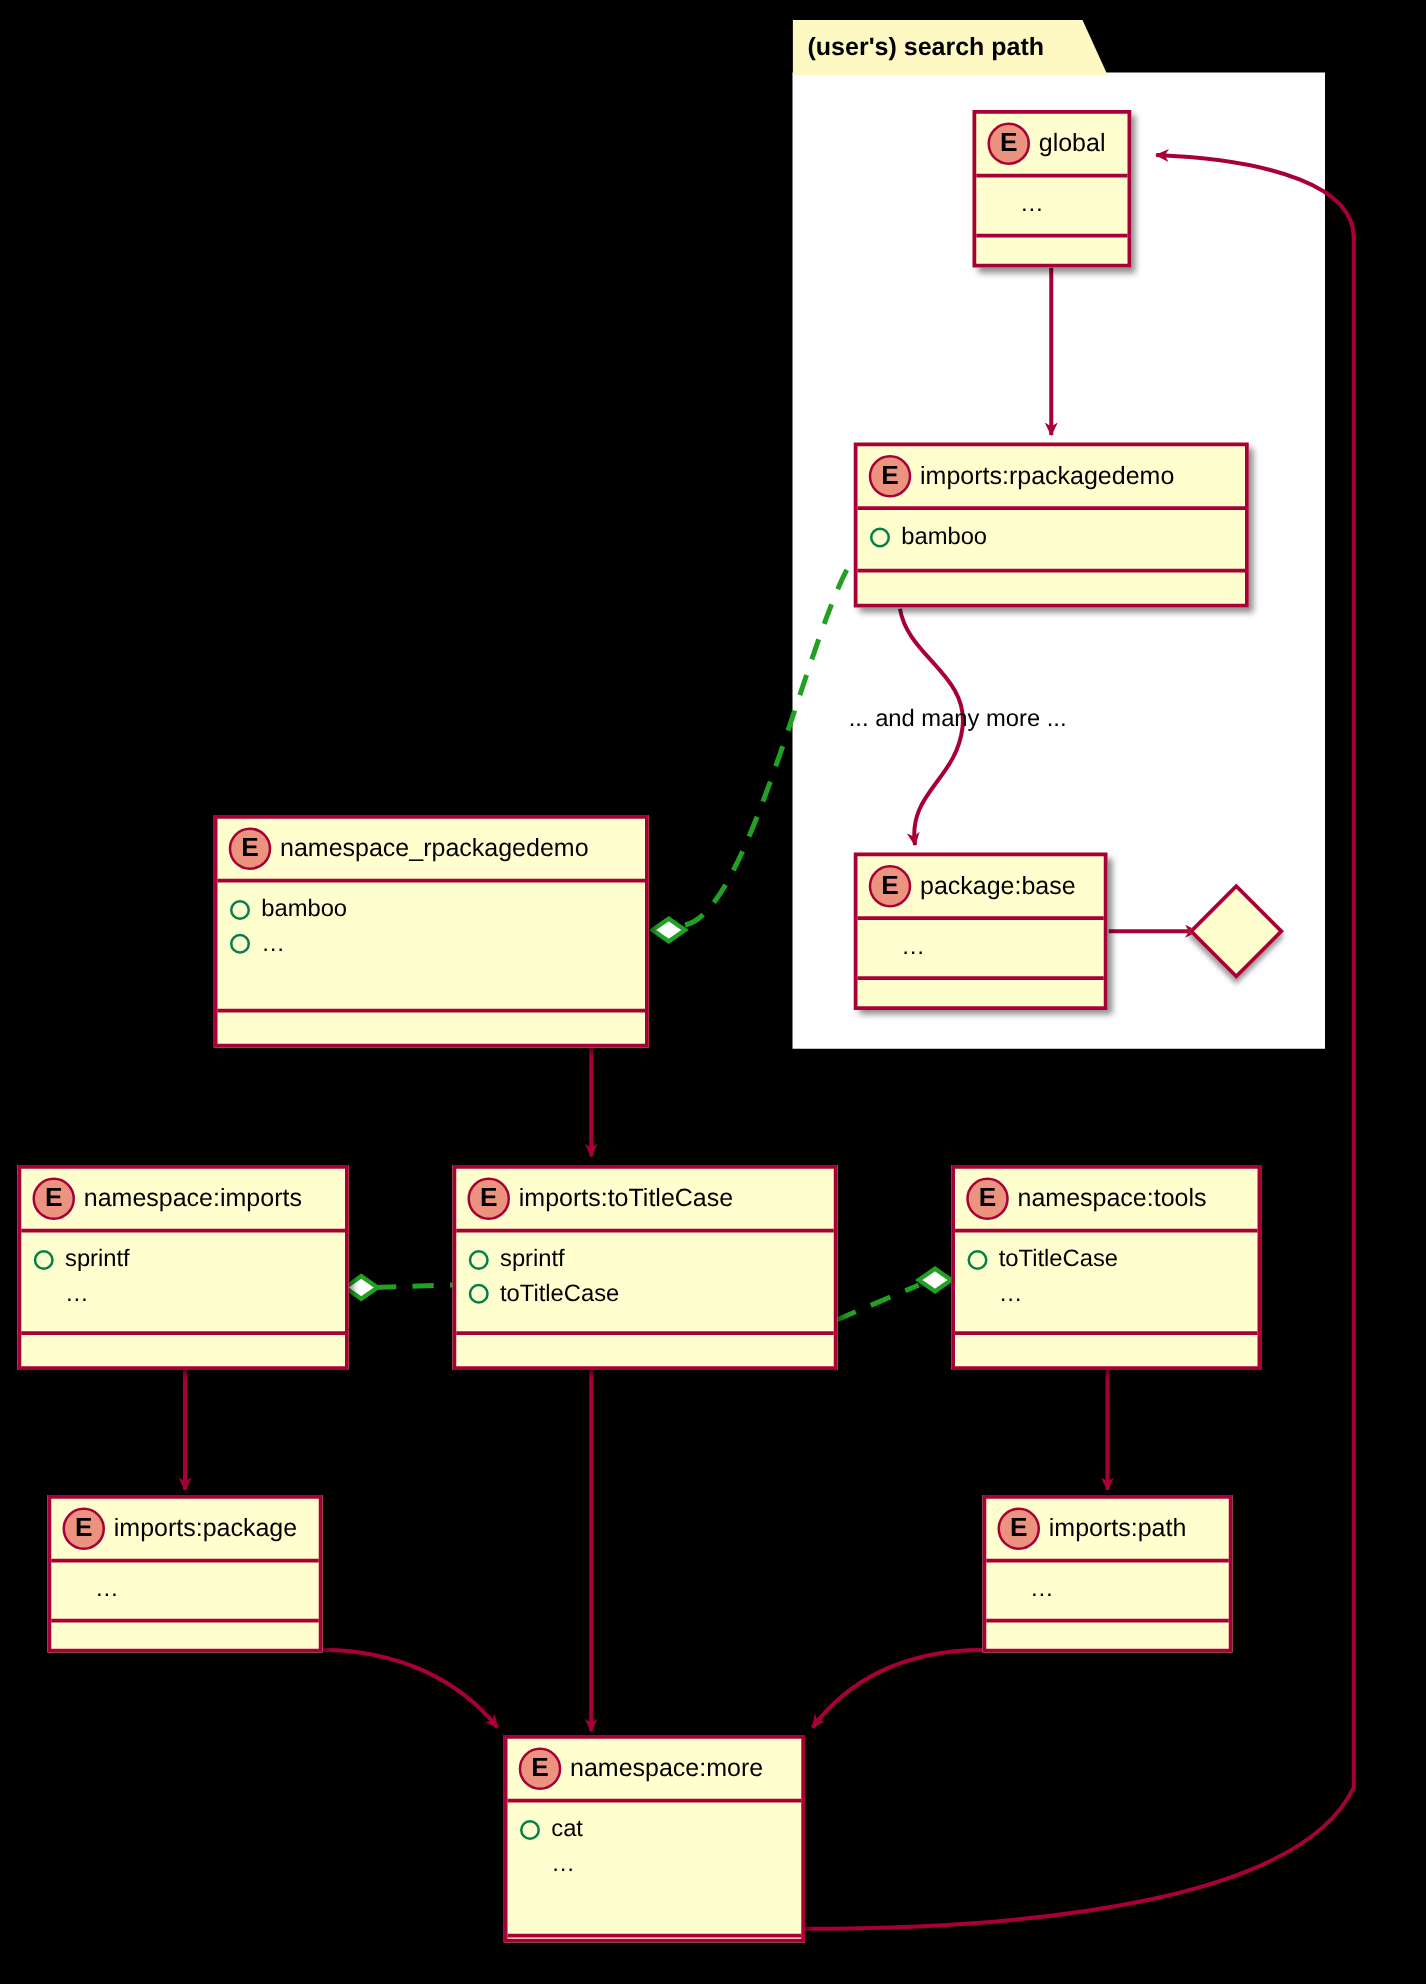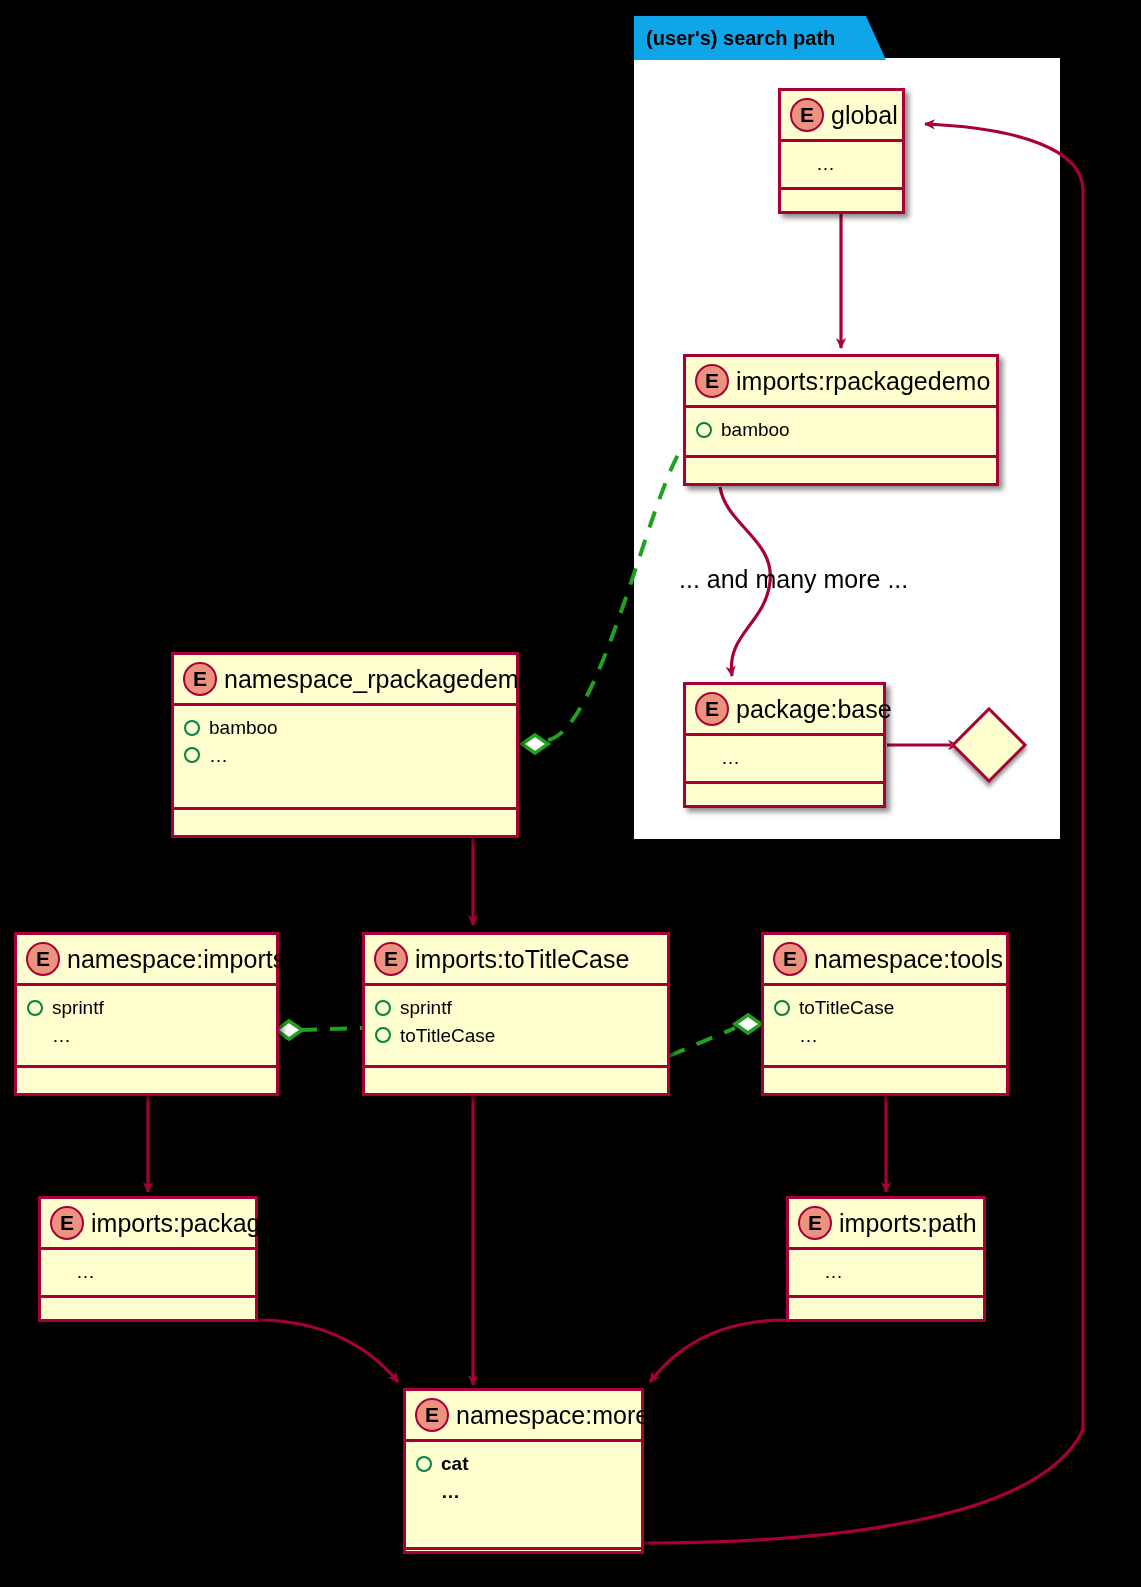--- a/index.html
+++ b/index.html
@@ -16,21 +16,21 @@
     overflow: hidden;
   }
   
   .pkg-frame {
     position: absolute;
     background: #FFFFFF;
     box-sizing: border-box;
   }
   .pkg-tab {
     position: absolute;
-    background: #0ea5e9;
+    background: #fef9c3;
     box-sizing: border-box;
     display: flex;
     align-items: center;
     padding-left: 12px;
     font-weight: bold;
     font-size: 20px;
     color: #000000;
     clip-path: polygon(0 0, calc(100% - 20px) 0, 100% 100%, 0 100%);
   }
   
@@ -58,21 +58,21 @@
     color: #000000;
     font-weight: bold;
     font-size: 21px;
     display: flex;
     align-items: center;
     justify-content: center;
     margin-right: 7px;
     font-family: "Liberation Sans", sans-serif;
   }
   .node-title {
-    font-size: 25px;
+    font-size: 20px;
     color: #000000;
     white-space: nowrap;
     font-family: "Liberation Sans", sans-serif;
   }
   .node-body {
     padding: 8px 10px 8px 10px;
     border-bottom: 3px solid #A80036;
     box-sizing: border-box;
   }
   .node-foot {
@@ -108,21 +108,21 @@
     height: 54px;
     background: #FEFECE;
     border: 3px solid #A80036;
     transform: rotate(45deg);
     box-shadow: 3px 3px 4px rgba(0,0,0,0.4);
     box-sizing: border-box;
   }
   
   .link-label {
     position: absolute;
-    font-size: 25px;
+    font-size: 19px;
     color: #000000;
     white-space: nowrap;
   }
   svg.edges {
     position: absolute;
     left: 0;
     top: 0;
     width: 1141px;
     height: 1587px;
     overflow: visible;
@@ -326,21 +326,21 @@
       </div>
     </div>
     <div class="node-foot"></div>
   </div>
 
   <div class="node" style="left:403px; top:1388px; width:241px; height:166px;">
     <div class="node-head">
       <span class="ecircle">E</span>
       <span class="node-title">namespace:more</span>
     </div>
-    <div class="node-body" style="height:108px;font-weight:bold;">
+    <div class="node-body" style="height:108px;">
       <div class="member">
         <span class="mark"></span>
         <span class="mtext">cat</span>
       </div>
       <div class="member ellipsis">
         <span class="mark none"></span>
         <span class="mtext">…</span>
       </div>
     </div>
     <div class="node-foot"></div>

